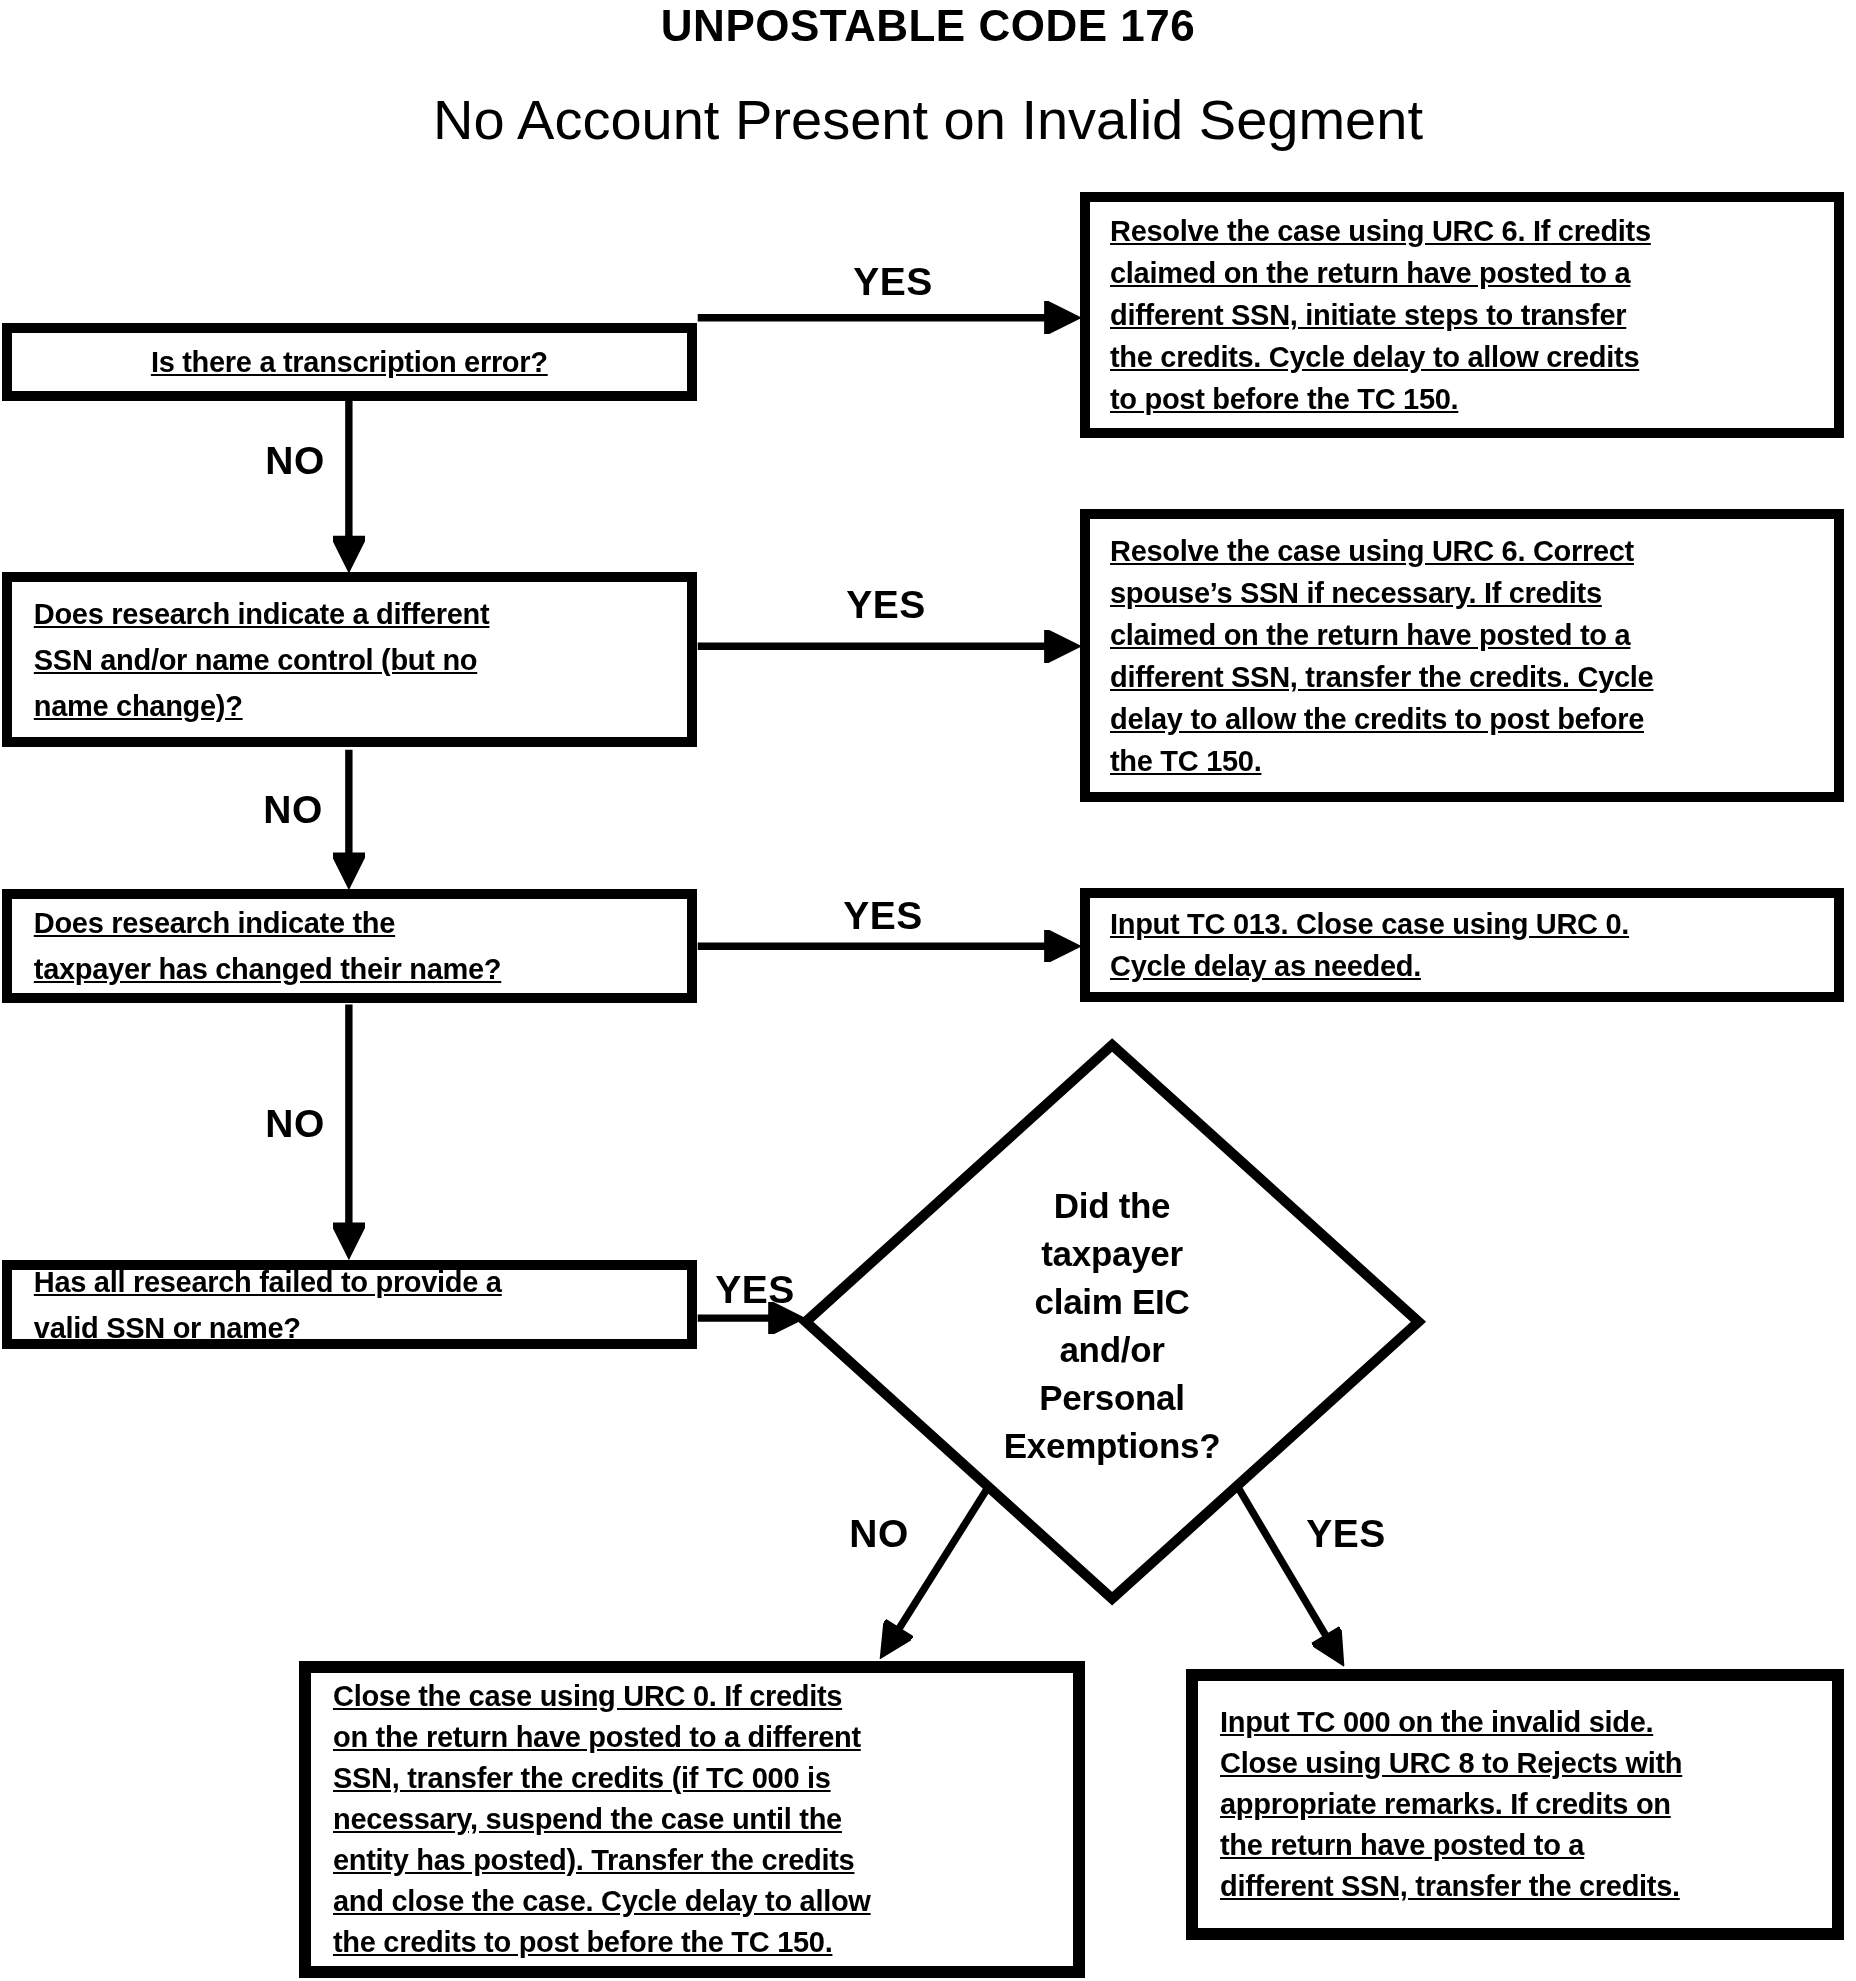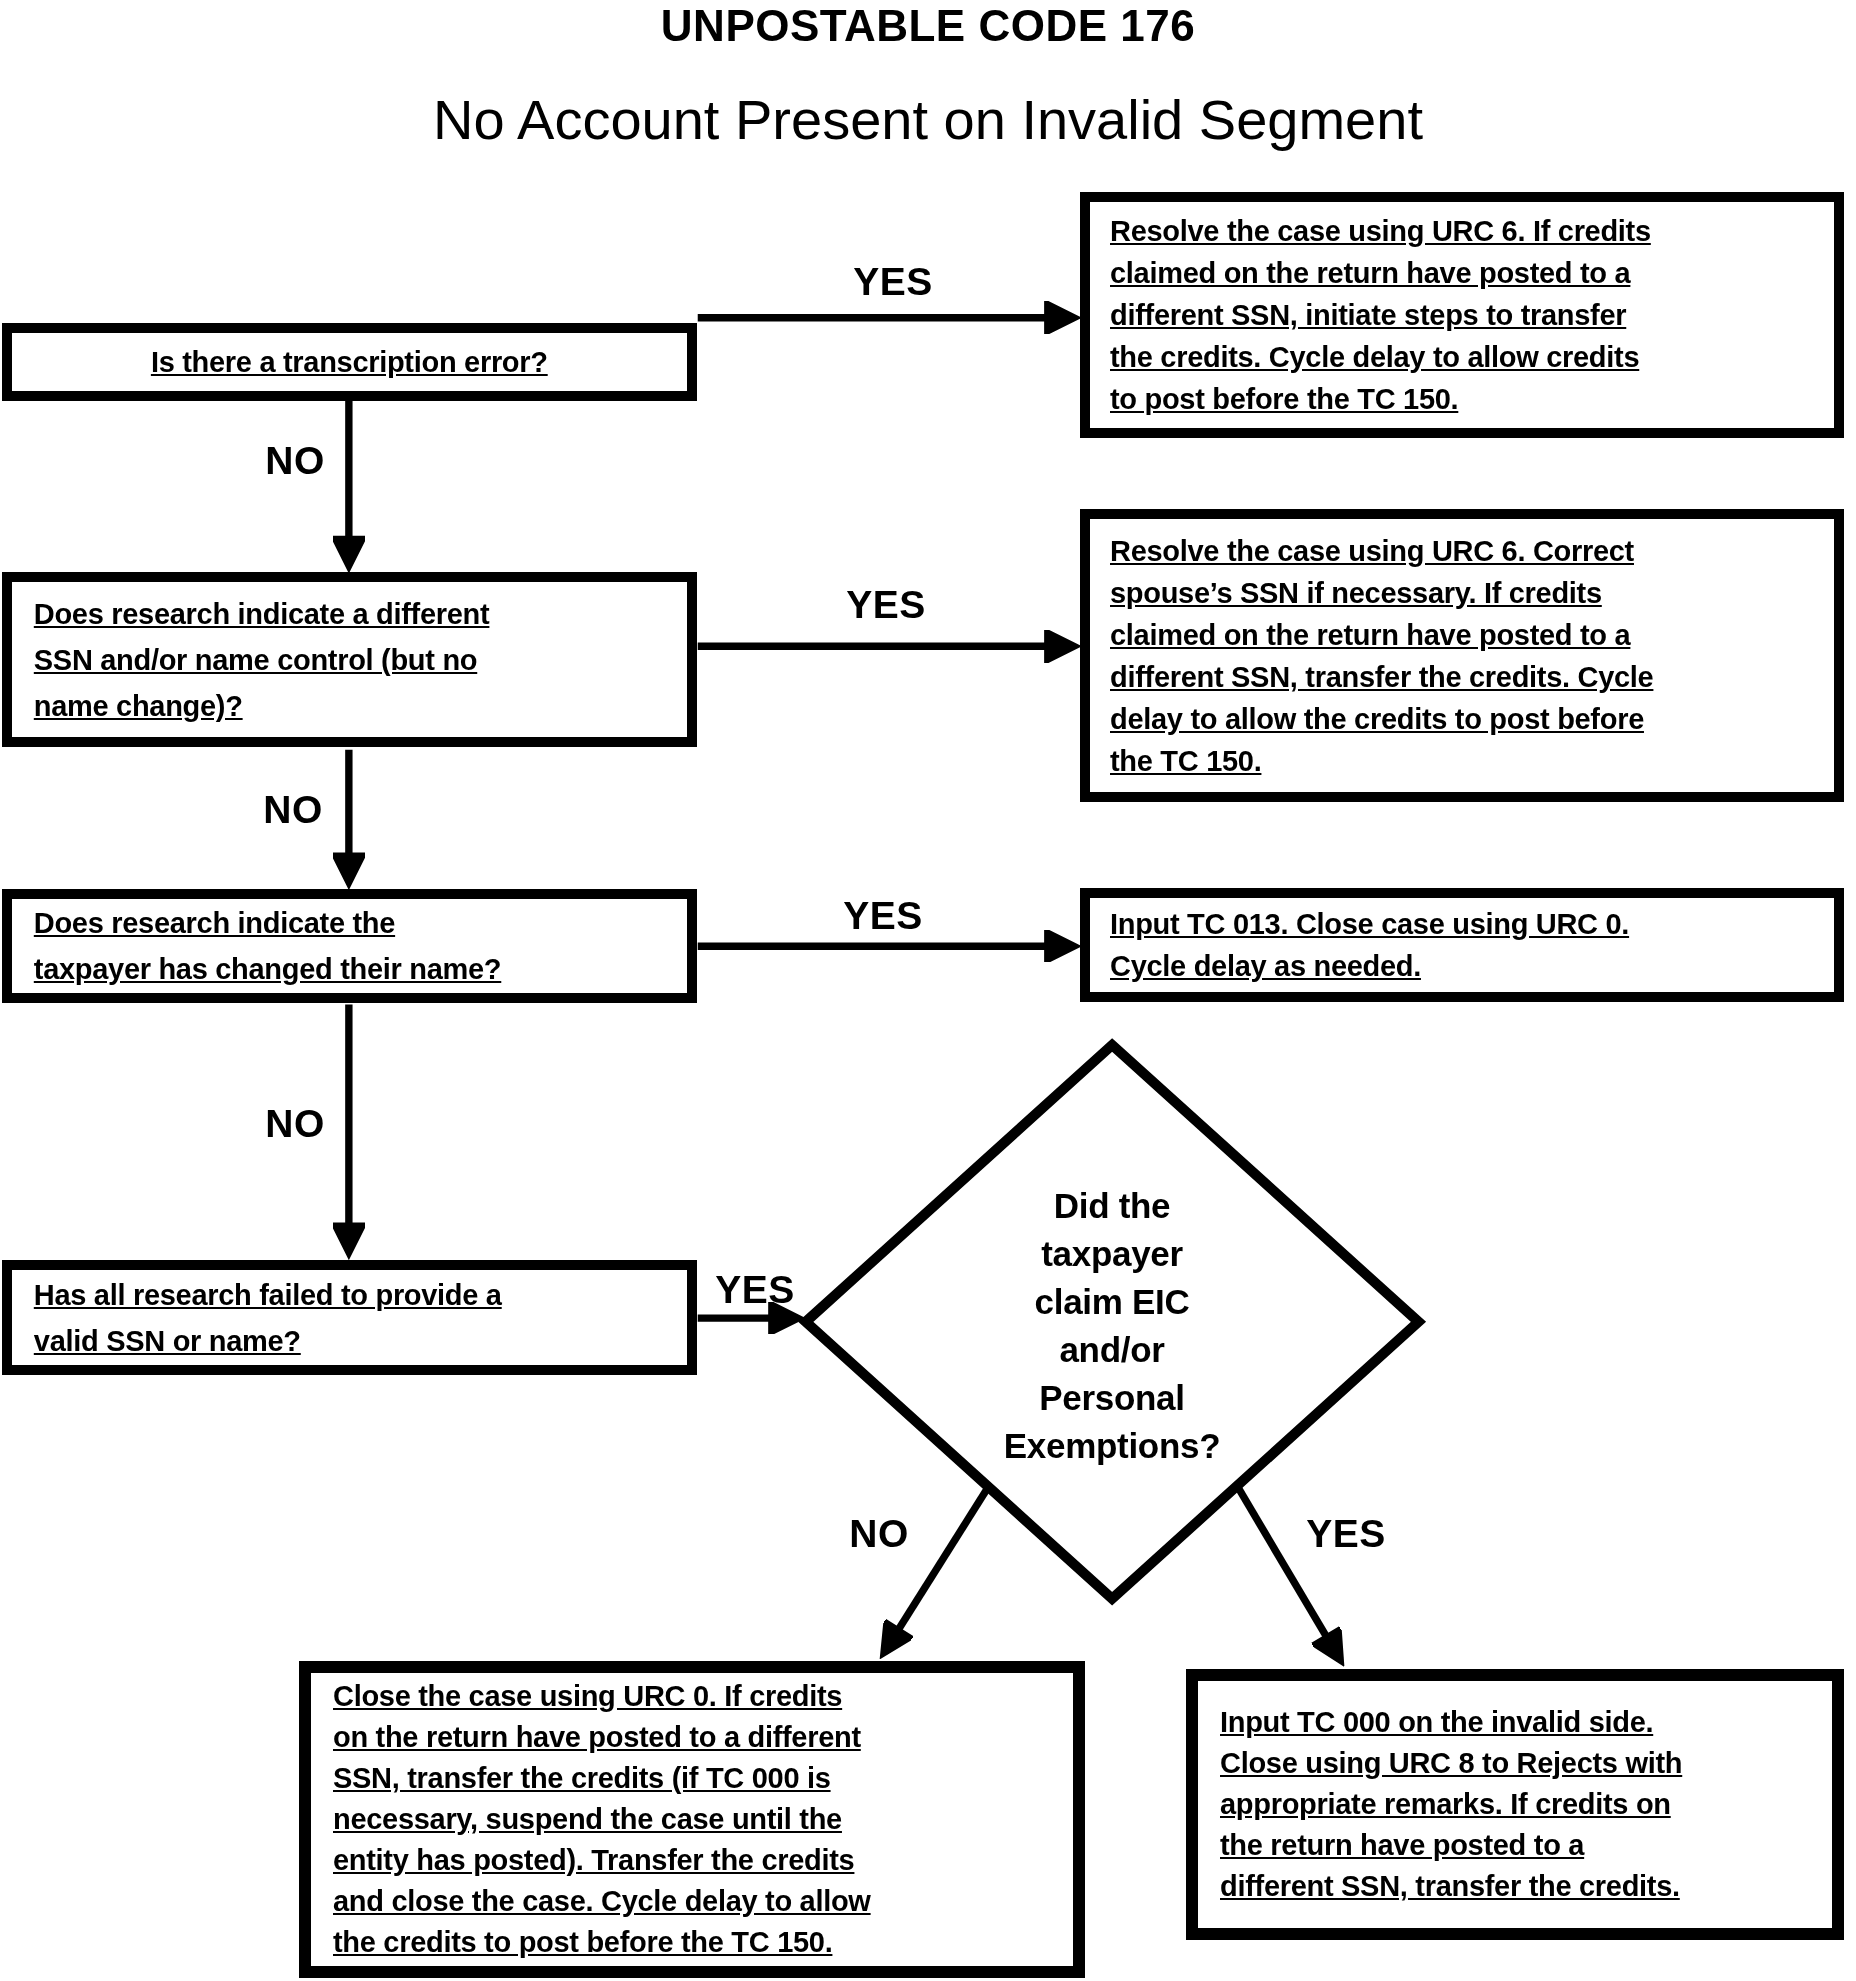--- a/index.html
+++ b/index.html
@@ -122,21 +122,21 @@
   <div class="box decision" style="left:1.8px; top:889px; width:695px; height:114px;">
     <div class="txt">Does research indicate the
 taxpayer has changed their name?</div>
   </div>
 
   <div class="box action" style="left:1080px; top:888px; width:764px; height:114px;">
     <div class="txt">Input TC 013. Close case using URC 0.
 Cycle delay as needed.</div>
   </div>
 
-  <div class="box decision" style="left:1.8px; top:1260px; width:695px; height:115px;">
+  <div class="box decision" style="left:1.8px; top:1260px; width:695px; height:89px;">
     <div class="txt">Has all research failed to provide a
 valid SSN or name?</div>
   </div>
 
   <div class="diamond-text">Did the
 taxpayer
 claim EIC
 and/or
 Personal
 Exemptions?</div>

